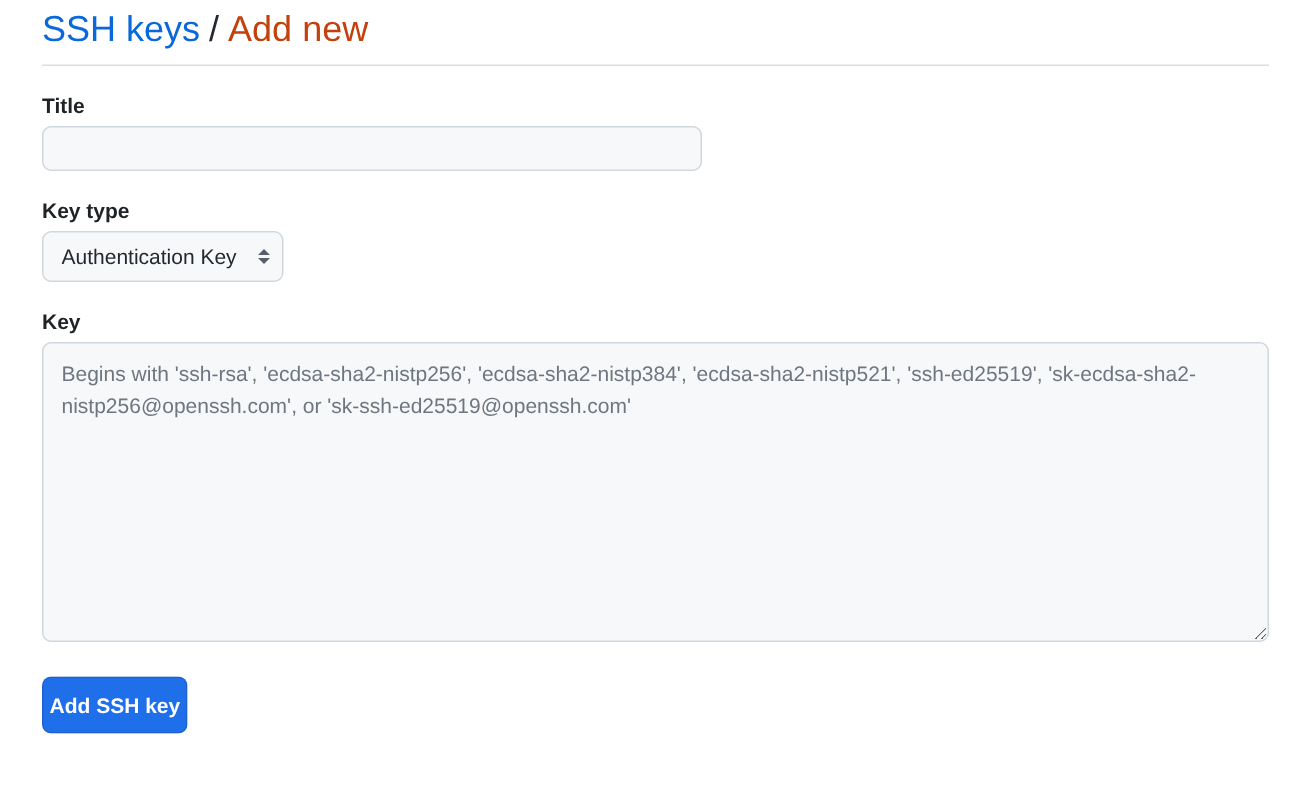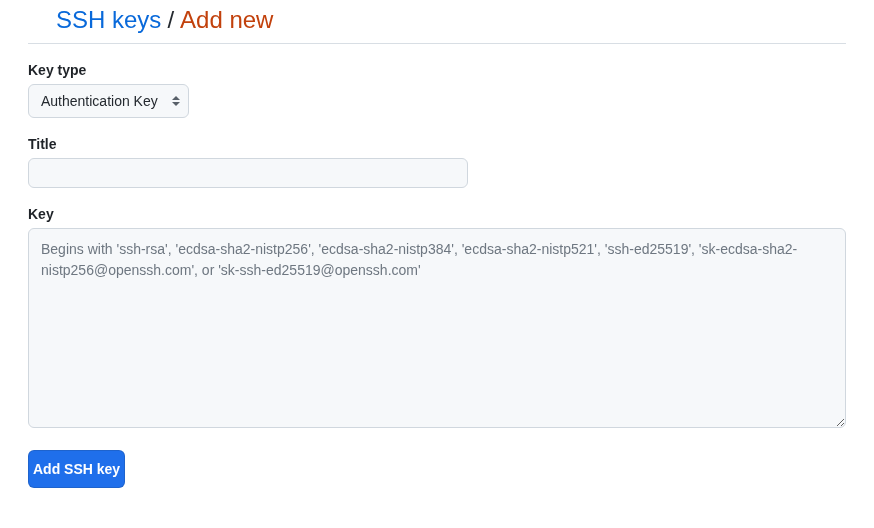--- a/index.html
+++ b/index.html
@@ -20,21 +20,20 @@
       font-size: 24px;
       font-weight: 400;
       line-height: 1.3;
       padding-bottom: 8px;
       border-bottom: 1px solid #d8dee4;
       margin-bottom: 18px;
     }
     .breadcrumb-link {
       color: #0969da;
       text-decoration: none;
-      margin-left: 28px;
     }
     .breadcrumb-sep {
       color: #24292f;
     }
     .breadcrumb-current {
       color: #c2410c;
     }
     .form-group {
       margin-bottom: 18px;
     }
@@ -144,36 +143,36 @@
 <body>
 
 <div class="container">
   <div class="breadcrumb">
     <a href="#" class="breadcrumb-link">SSH keys</a>
     <span class="breadcrumb-sep">/</span>
     <span class="breadcrumb-current">Add new</span>
   </div>
 
   <div class="form-group">
+    <label class="form-label">Title</label>
+    <input type="text" class="title-input" value="" style="">
+  </div>
+
+  <div class="form-group">
     <label class="form-label">Key type</label>
     <div class="select-wrapper">
       <select class="key-type-select">
         <option>Authentication Key</option>
       </select>
       <span class="select-caret">
         <span class="caret-up"></span>
         <span class="caret-down"></span>
       </span>
     </div>
   </div>
 
   <div class="form-group">
-    <label class="form-label">Title</label>
-    <input type="text" class="title-input" value="" style="">
-  </div>
-
-  <div class="form-group">
     <label class="form-label">Key</label>
     <textarea class="key-textarea" placeholder="Begins with 'ssh-rsa', 'ecdsa-sha2-nistp256', 'ecdsa-sha2-nistp384', 'ecdsa-sha2-nistp521', 'ssh-ed25519', 'sk-ecdsa-sha2-nistp256@openssh.com', or 'sk-ssh-ed25519@openssh.com'" style=""></textarea>
   </div>
 
   <button class="submit-btn">Add SSH key</button>
 </div>
 
 </body></html>

